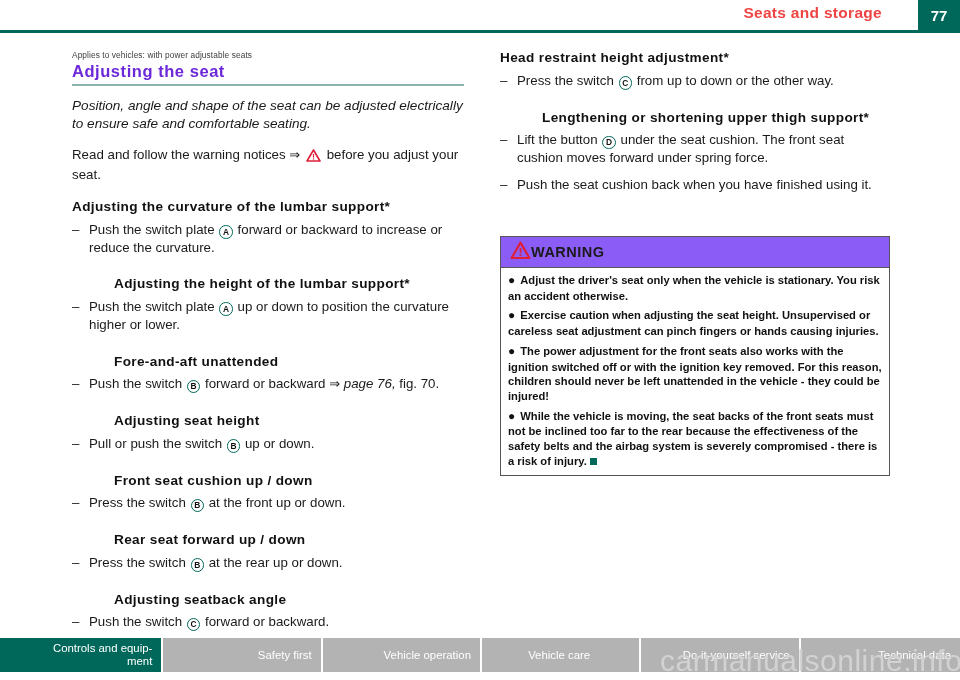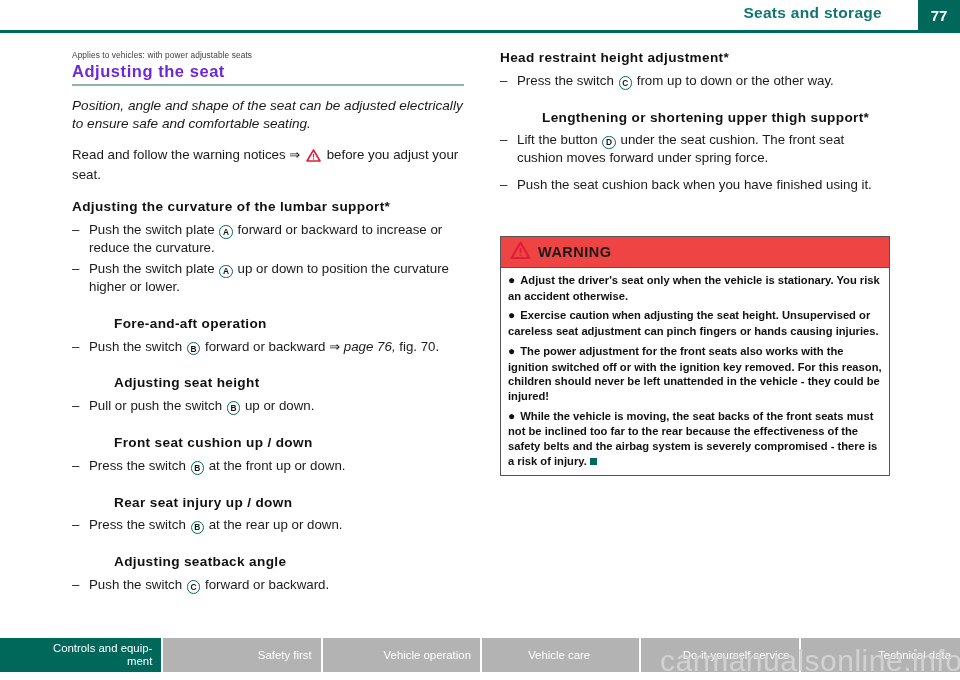--- a/index.html
+++ b/index.html
@@ -20,21 +20,21 @@
   .header {
     position: absolute;
     top: 0; left: 0; right: 0;
     height: 32px;
   }
   .header-title {
     position: absolute;
     right: 78px; top: 4px;
     font-size: 15.5px;
     font-weight: bold;
-    color: #0f766e;
+    color: #ef4444;
     letter-spacing: 0.3px;
     white-space: nowrap;
   }
   .header-pagebox {
     position: absolute;
     right: 0; top: 0;
     width: 42px; height: 30px;
     background: #00685a;
     color: #ffffff;
     font-size: 15px;
@@ -142,27 +142,26 @@
 
   
   .warnbox {
     position: absolute;
     left: 500px; top: 236px;
     width: 390px;
     border: 1px solid #555555;
     background: #ffffff;
   }
   .warn-head {
-    background: #ef4444;
+    background: #8b5cf6;
     border-bottom: 1px solid #555555;
     height: 31px;
     display: flex;
     align-items: center;
     padding-left: 9px;
-    gap: 7px;
   }
   .warn-head-label {
     font-size: 14.5px;
     font-weight: bold;
     color: #1a1a1a;
     letter-spacing: 0.5px;
   }
   .warn-body {
     padding: 5px 7px 6px 7px;
   }
@@ -257,30 +256,31 @@
     <h3 class="sec">Adjusting the curvature of the lumbar support*</h3>
     <div class="bullet">
       <span class="dash">–</span>
       <span class="btxt">
         <span>Push the switch plate</span>
         <span class="mark">A</span>
         <span>forward or backward to increase or reduce the curvature.</span>
       </span>
     </div>
 
+    <h3 class="sec spaced">Adjusting the height of the lumbar support*</h3>
     <div class="bullet">
       <span class="dash">–</span>
       <span class="btxt">
         <span>Push the switch plate</span>
         <span class="mark">A</span>
         <span>up or down to position the curvature higher or lower.</span>
       </span>
     </div>
 
-    <h3 class="sec spaced">Fore-and-aft operation</h3>
+    <h3 class="sec spaced">Fore-and-aft unattended</h3>
     <div class="bullet">
       <span class="dash">–</span>
       <span class="btxt">
         <span>Push the switch</span>
         <span class="mark">B</span>
         <span>forward or backward</span>
         <span class="arrow">⇒</span>
         <span class="ital">page 76,</span>
         <span>fig. 70.</span>
       </span>
@@ -299,21 +299,21 @@
     <h3 class="sec spaced">Front seat cushion up / down</h3>
     <div class="bullet">
       <span class="dash">–</span>
       <span class="btxt">
         <span>Press the switch</span>
         <span class="mark">B</span>
         <span>at the front up or down.</span>
       </span>
     </div>
 
-    <h3 class="sec spaced">Rear seat injury up / down</h3>
+    <h3 class="sec spaced">Rear seat forward up / down</h3>
     <div class="bullet">
       <span class="dash">–</span>
       <span class="btxt">
         <span>Press the switch</span>
         <span class="mark">B</span>
         <span>at the rear up or down.</span>
       </span>
     </div>
 
     <h3 class="sec spaced">Adjusting seatback angle</h3>

